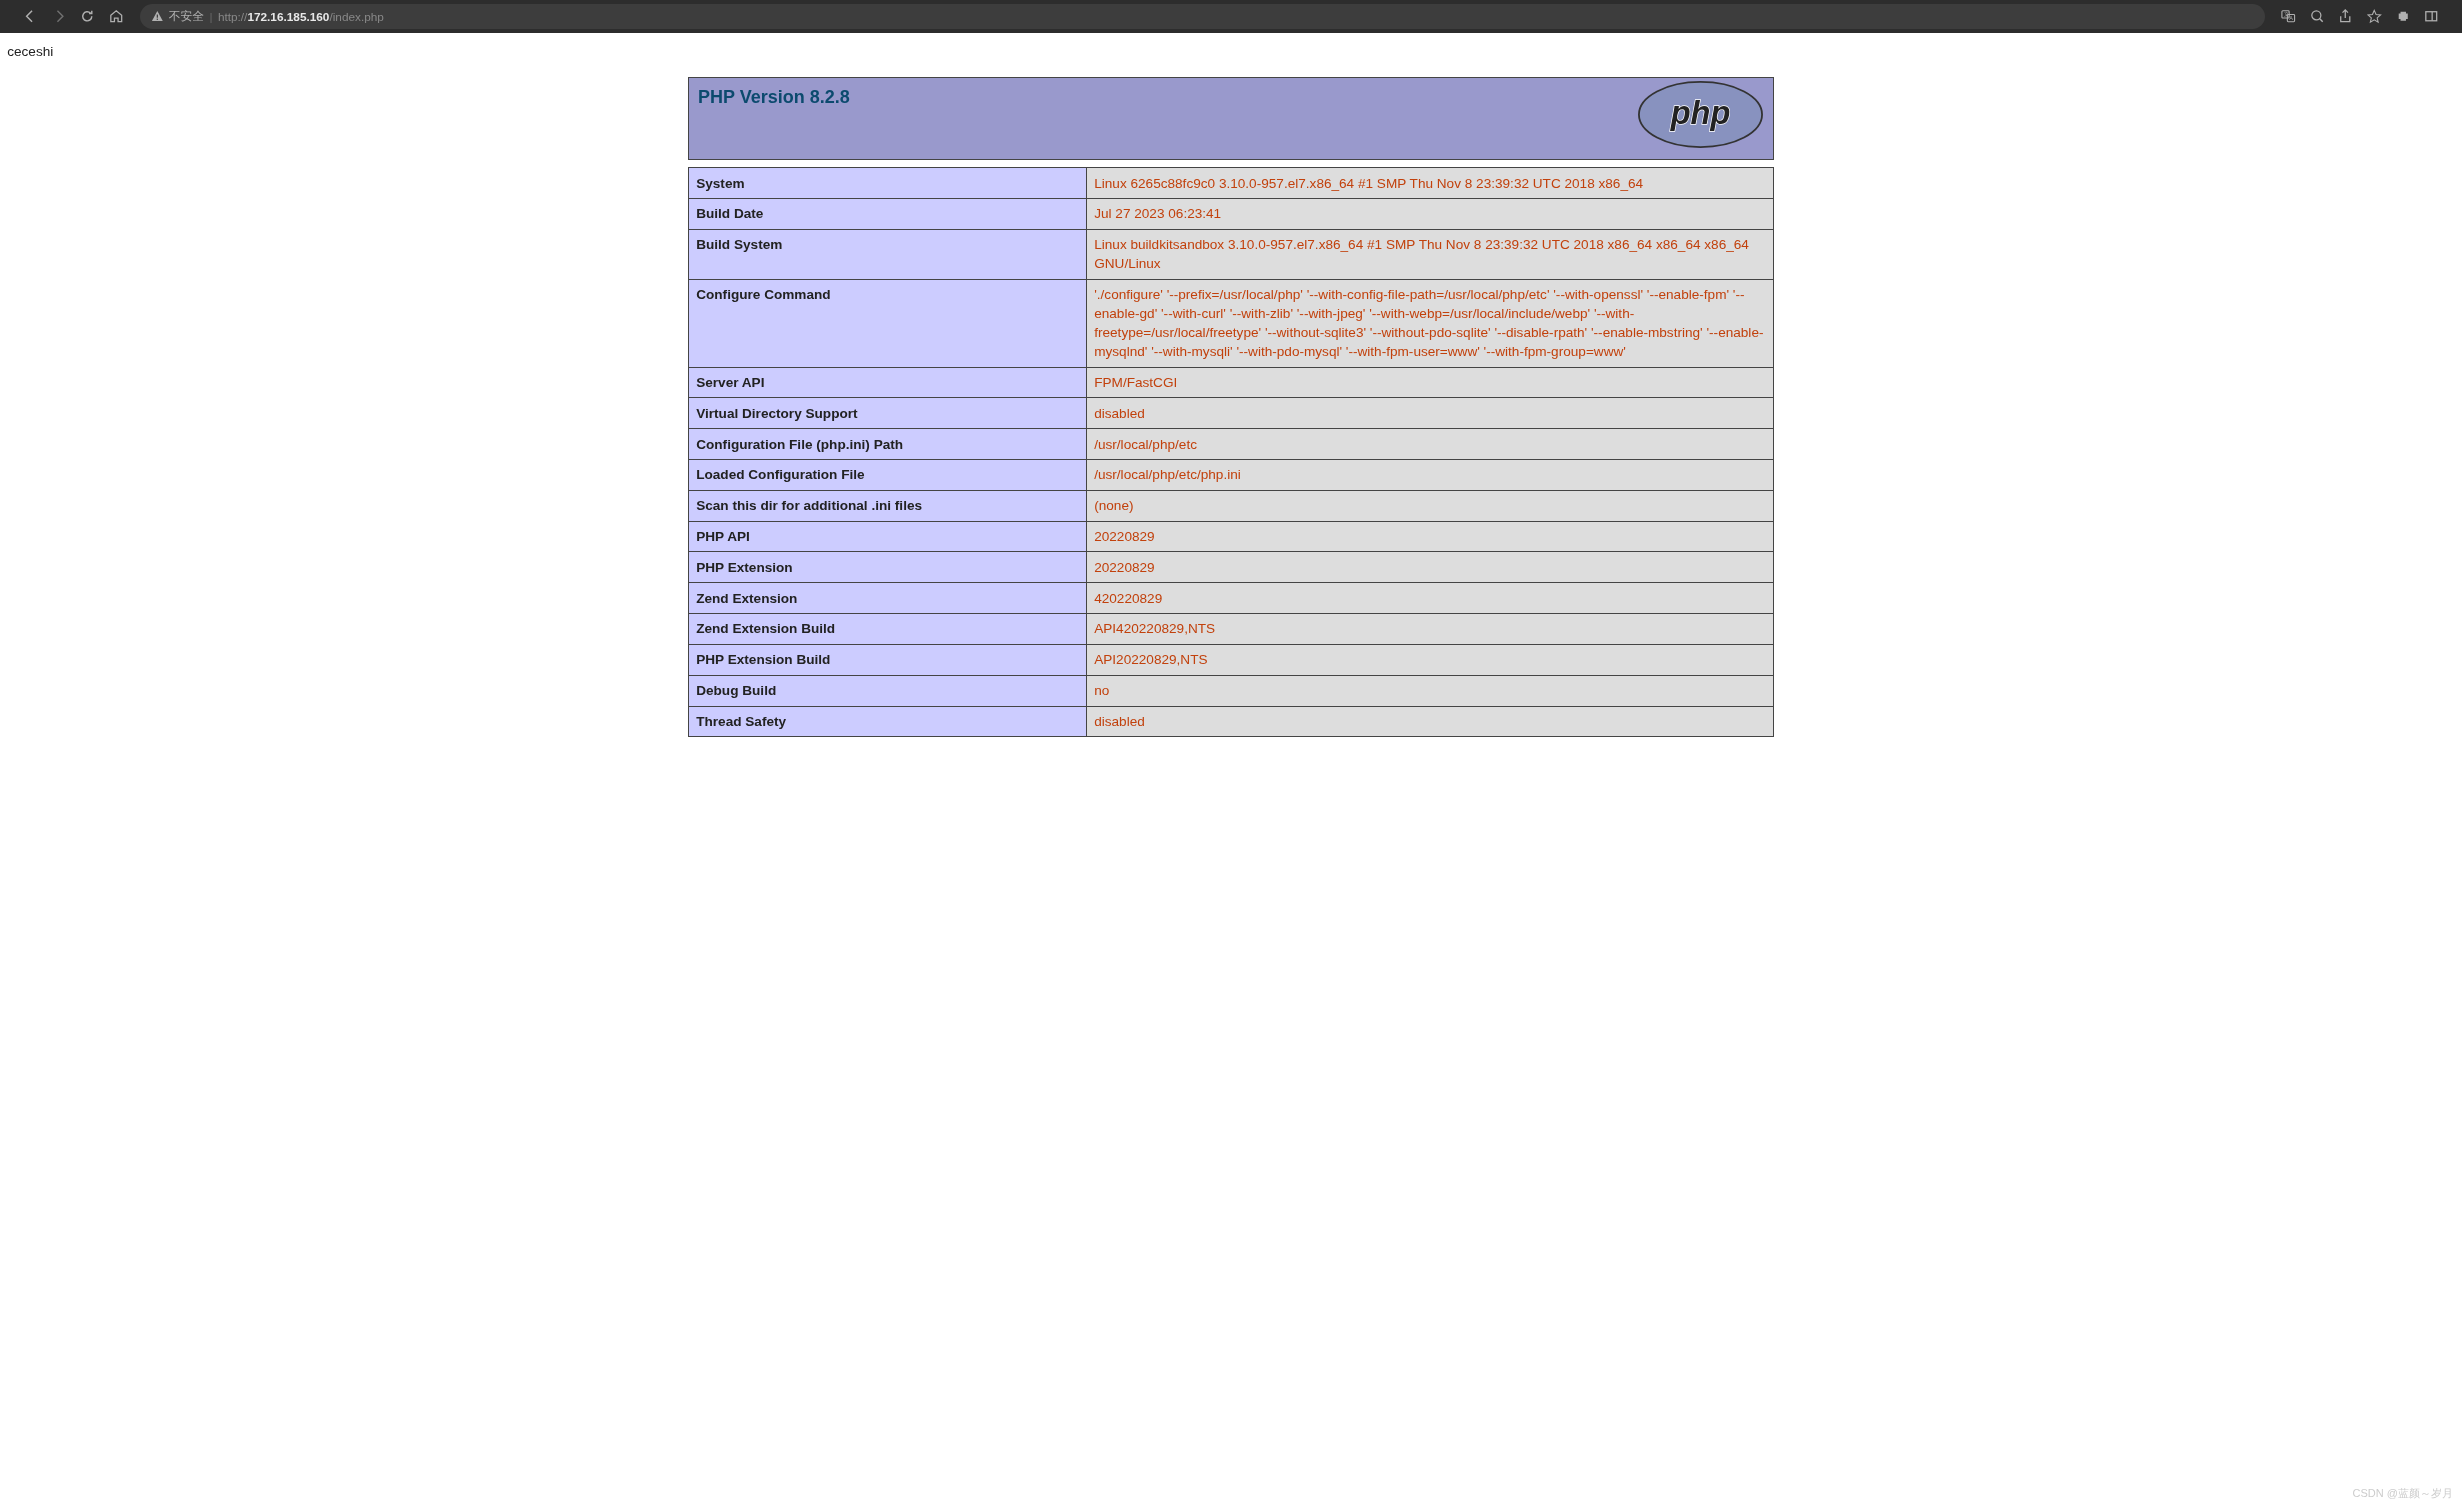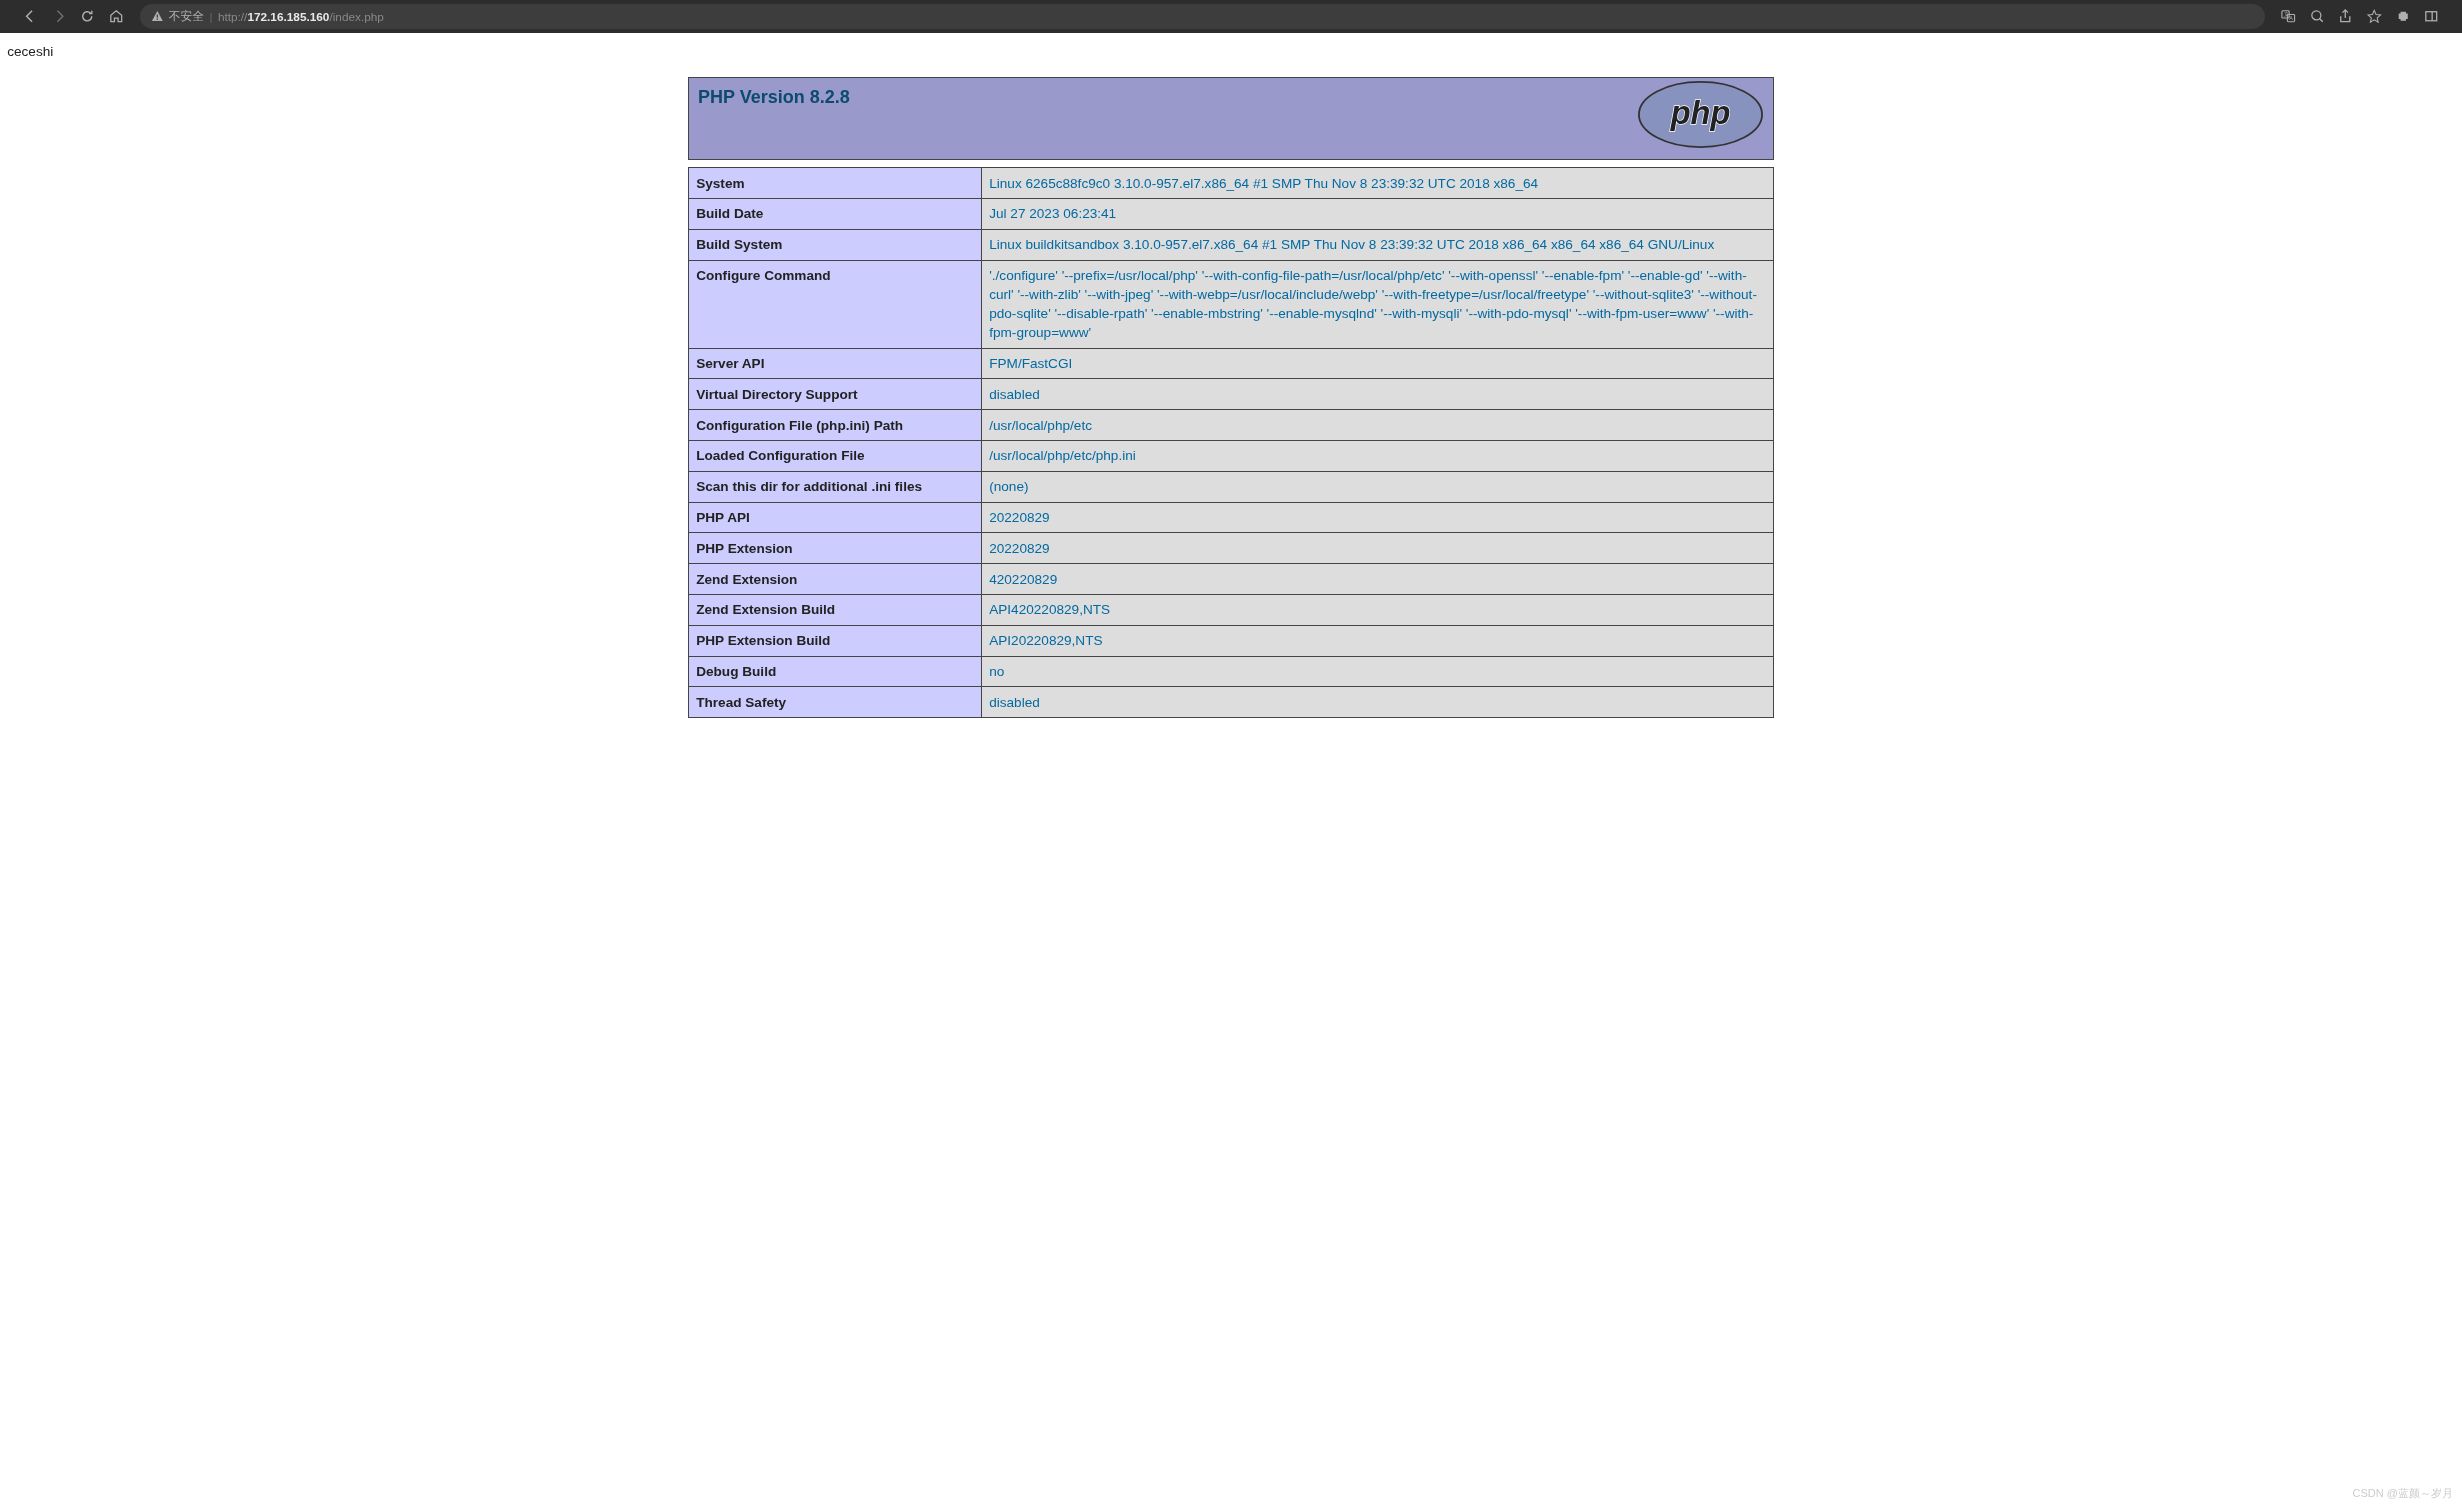--- a/index.html
+++ b/index.html
@@ -134,27 +134,27 @@
     .info-table td {
       border: 0.9px solid #444;
       padding: 5.4px 7.2px;
       vertical-align: top;
       line-height: 1.4;
     }
     
     .info-table td.label {
       background: #ccccff;
       font-weight: bold;
-      width: 293px;
+      width: 398px;
       color: #222;
     }
     
     .info-table td.value {
       background: #dddddd;
-      color: #0369a1;
+      color: #c2410c;
     }
     
     .watermark {
       position: fixed;
       bottom: 5.4px;
       right: 9px;
       font-size: 11px;
       color: #ccc;
       pointer-events: none;
     }

